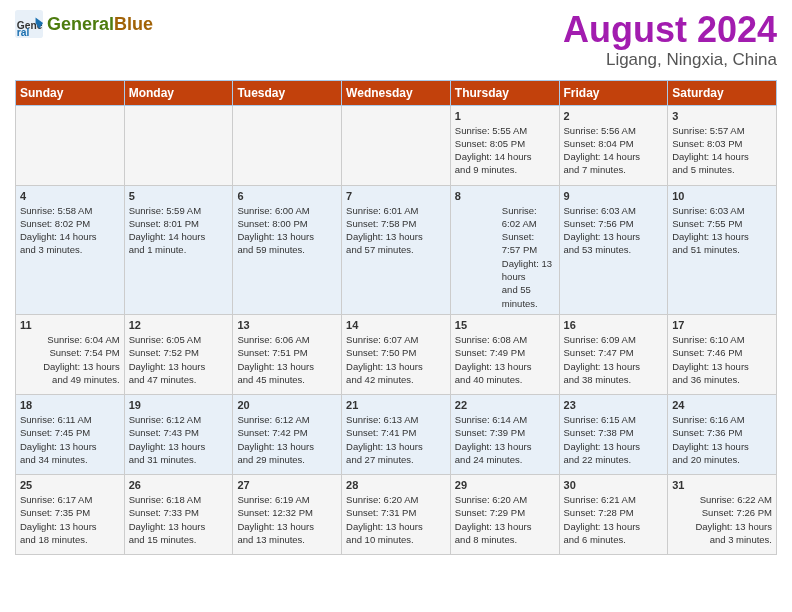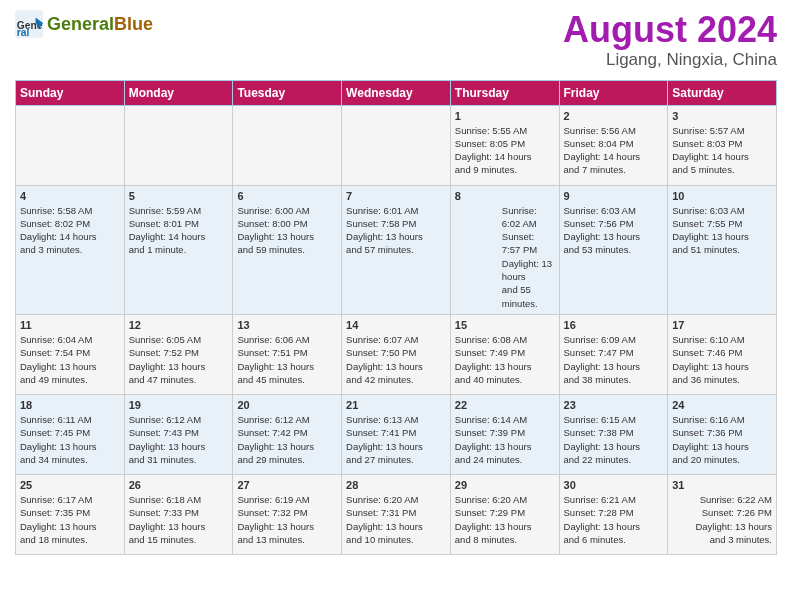--- a/index.html
+++ b/index.html
@@ -37,21 +37,21 @@
     .location {
       font-size: 17px;
       color: #555;
     }
     table {
       width: 100%;
       border-collapse: collapse;
       table-layout: fixed;
     }
     thead tr {
-      background-color: #be185d;
+      background-color: #c2410c;
       color: #fff;
     }
     thead th {
       padding: 5px 4px;
       font-size: 12px;
       font-weight: bold;
       text-align: left;
       border: 1px solid #aac9e8;
     }
     tbody tr {
@@ -194,21 +194,21 @@
           <span class="day-num">10</span>
           <div class="day-info" style="white-space: pre-line;">Sunrise: 6:03 AM
 Sunset: 7:55 PM
 Daylight: 13 hours
 and 51 minutes.</div>
         </td>
       </tr>
       <tr>
         <td>
           <span class="day-num">11</span>
-          <div class="day-info" style="white-space: pre-line;">Sunrise: 6:04 AM
+          <div class="day-info" style="white-space: pre-line; text-align: right;">Sunrise: 6:04 AM
 Sunset: 7:54 PM
 Daylight: 13 hours
 and 49 minutes.</div>
         </td>
         <td>
           <span class="day-num">12</span>
           <div class="day-info" style="white-space: pre-line;">Sunrise: 6:05 AM
 Sunset: 7:52 PM
 Daylight: 13 hours
 and 47 minutes.</div>
@@ -311,21 +311,21 @@
         <td>
           <span class="day-num">26</span>
           <div class="day-info" style="white-space: pre-line;">Sunrise: 6:18 AM
 Sunset: 7:33 PM
 Daylight: 13 hours
 and 15 minutes.</div>
         </td>
         <td>
           <span class="day-num">27</span>
           <div class="day-info" style="white-space: pre-line;">Sunrise: 6:19 AM
-Sunset: 7:32 PM
+Sunset: 12:32 PM
 Daylight: 13 hours
 and 13 minutes.</div>
         </td>
         <td>
           <span class="day-num">28</span>
           <div class="day-info" style="white-space: pre-line;">Sunrise: 6:20 AM
 Sunset: 7:31 PM
 Daylight: 13 hours
 and 10 minutes.</div>
         </td>

